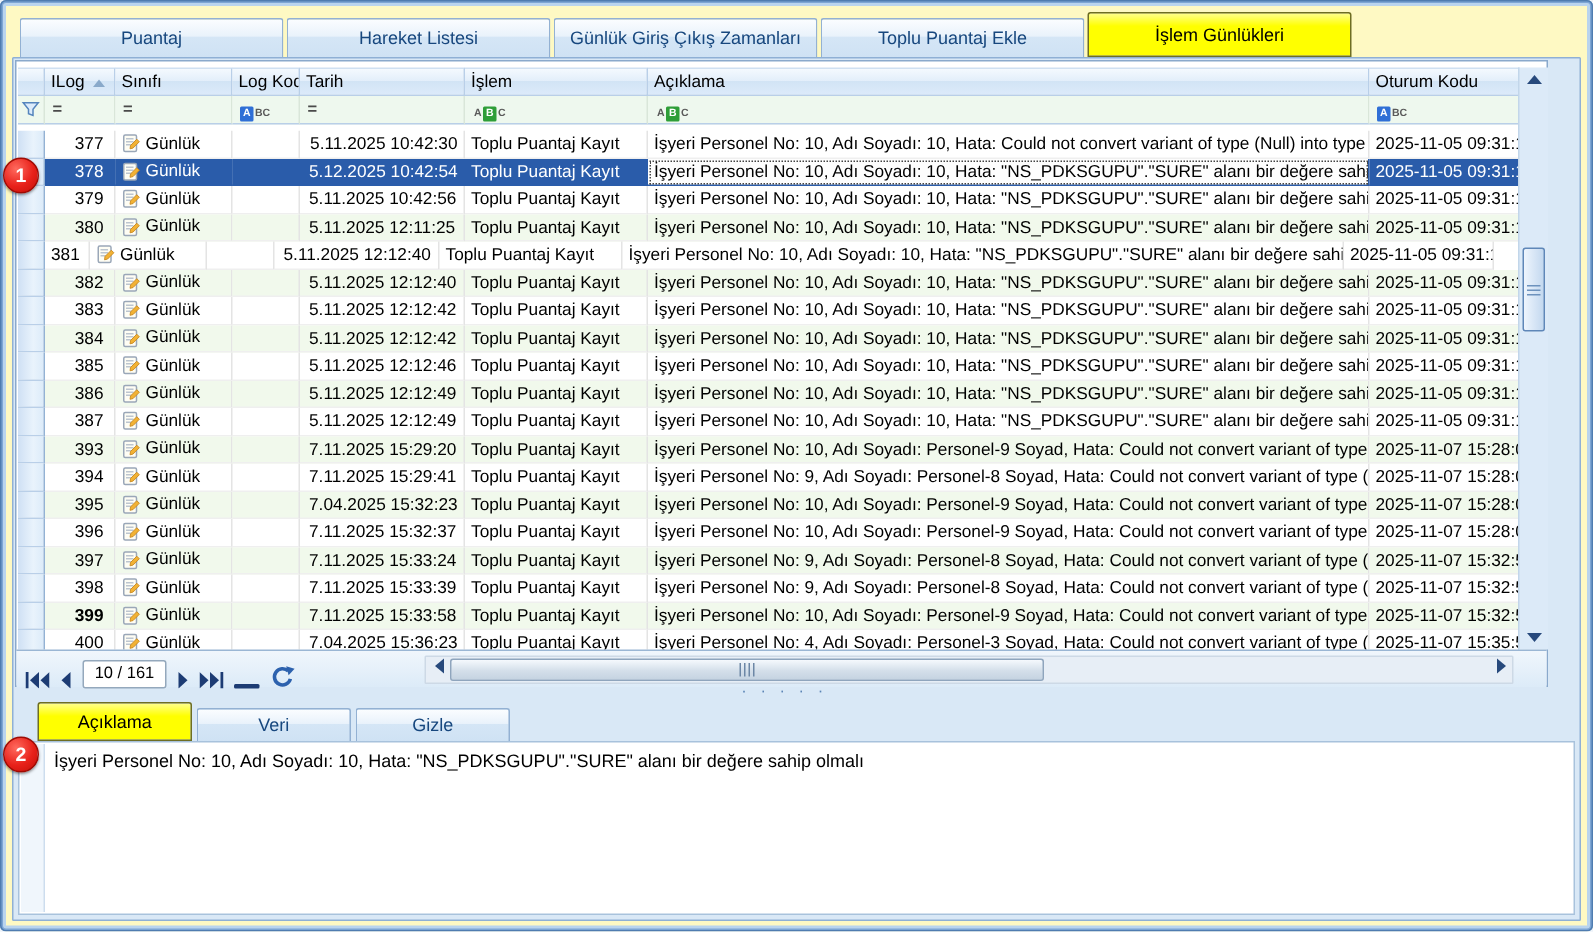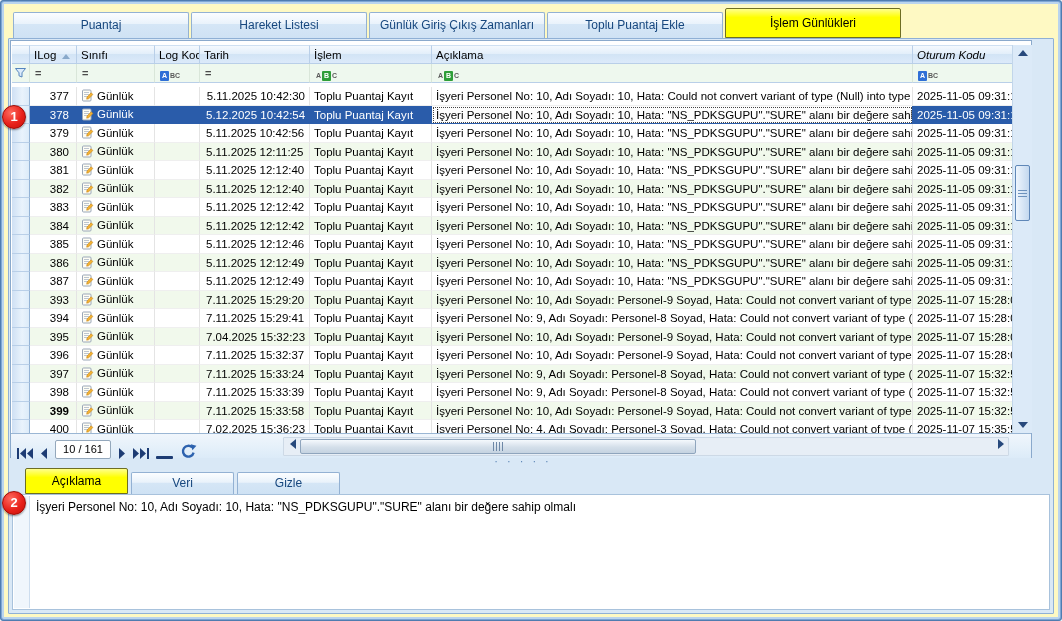--- a/index.html
+++ b/index.html
@@ -140,21 +140,21 @@
 
   <div class="grid">
     <div class="grid-header" id="gridHeader">
         <div class="hcell" style="width: 18px;"></div>
         <div class="hcell" style="width: 47px;"><span>ILog</span><span class="sort-asc"></span></div>
         <div class="hcell" style="width: 78px;"><span>Sınıfı</span></div>
         <div class="hcell" style="width: 45px;"><span>Log Kodu</span></div>
         <div class="hcell" style="width: 110px;"><span>Tarih</span></div>
         <div class="hcell" style="width: 122px;"><span>İşlem</span></div>
         <div class="hcell" style="width: 481px;"><span>Açıklama</span></div>
-        <div class="hcell" style="width: 100px; font-style: italic;"><span>Oturum Kodu</span></div>
+        <div class="hcell" style="width: 100px;"><span>Oturum Kodu</span></div>
       </div>
     <div class="grid-filter" id="gridFilter">
         <div class="fcell" style="width: 18px; padding-left: 2px;">
           <svg width="13" height="12" viewBox="0 0 13 12">
             <path d="M1.5 1.5h10L8 5.8V10L5 8.8V5.8z" fill="#dcebfb" stroke="#5585bd"></path>
           </svg>
         </div>
         <div class="fcell" style="width: 47px;">
           <span class="fi-eq">=</span>
         </div>
@@ -241,21 +241,21 @@
             <span>Günlük</span>
           </div>
           <div class="cell c-logkodu" style="width: 45px;"></div>
           <div class="cell c-tarih" style="width: 110px;">5.11.2025 12:11:25</div>
           <div class="cell c-islem" style="width: 122px;">Toplu Puantaj Kayıt</div>
           <div class="cell c-aciklama" style="width: 481px;">İşyeri Personel No: 10, Adı Soyadı: 10, Hata: "NS_PDKSGUPU"."SURE" alanı bir değere sahip olmalı</div>
           <div class="cell c-oturum" style="width: 100px;">2025-11-05 09:31:1</div>
         </div>
         <div class="grow">
           <div class="cell ind" style="width: 18px;"></div>
-          <div class="cell c-ilog" style="width: 47px;">381</div>
+          <div class="cell c-ilog" style="width: 30px;">381</div>
           <div class="cell c-sinifi" style="width: 78px;">
             <svg width="13" height="13" viewBox="0 0 13 13">
               <rect x="1.5" y="1" width="8.5" height="11" rx="1" fill="#fefdf4" stroke="#9aa7b8"></rect>
               <path d="M3 3.5h5M3 5.5h5M3 7.5h4" stroke="#bcc5cf" stroke-width="1" fill="none"></path>
               <path d="M6 8l4.2-4.2 1.7 1.7L7.7 9.7 5.7 10.2z" fill="#f2b234" stroke="#c8871c" stroke-width="0.6"></path>
             </svg>
             <span>Günlük</span>
           </div>
           <div class="cell c-logkodu" style="width: 45px;"></div>
           <div class="cell c-tarih" style="width: 110px;">5.11.2025 12:12:40</div>
@@ -489,21 +489,21 @@
           <div class="cell c-ilog" style="width: 47px;">400</div>
           <div class="cell c-sinifi" style="width: 78px;">
             <svg width="13" height="13" viewBox="0 0 13 13">
               <rect x="1.5" y="1" width="8.5" height="11" rx="1" fill="#fefdf4" stroke="#9aa7b8"></rect>
               <path d="M3 3.5h5M3 5.5h5M3 7.5h4" stroke="#bcc5cf" stroke-width="1" fill="none"></path>
               <path d="M6 8l4.2-4.2 1.7 1.7L7.7 9.7 5.7 10.2z" fill="#f2b234" stroke="#c8871c" stroke-width="0.6"></path>
             </svg>
             <span>Günlük</span>
           </div>
           <div class="cell c-logkodu" style="width: 45px;"></div>
-          <div class="cell c-tarih" style="width: 110px;">7.02.2025 15:36:23</div>
+          <div class="cell c-tarih" style="width: 110px;">7.04.2025 15:36:23</div>
           <div class="cell c-islem" style="width: 122px;">Toplu Puantaj Kayıt</div>
           <div class="cell c-aciklama" style="width: 481px;">İşyeri Personel No: 4, Adı Soyadı: Personel-3 Soyad, Hata: Could not convert variant of type (Null</div>
           <div class="cell c-oturum" style="width: 100px;">2025-11-07 15:35:5</div>
         </div>
       </div>
 
     <div class="vscroll">
       <div class="vs-btn" style="top:0;">
           <span class="tri-up"></span>
         </div>

